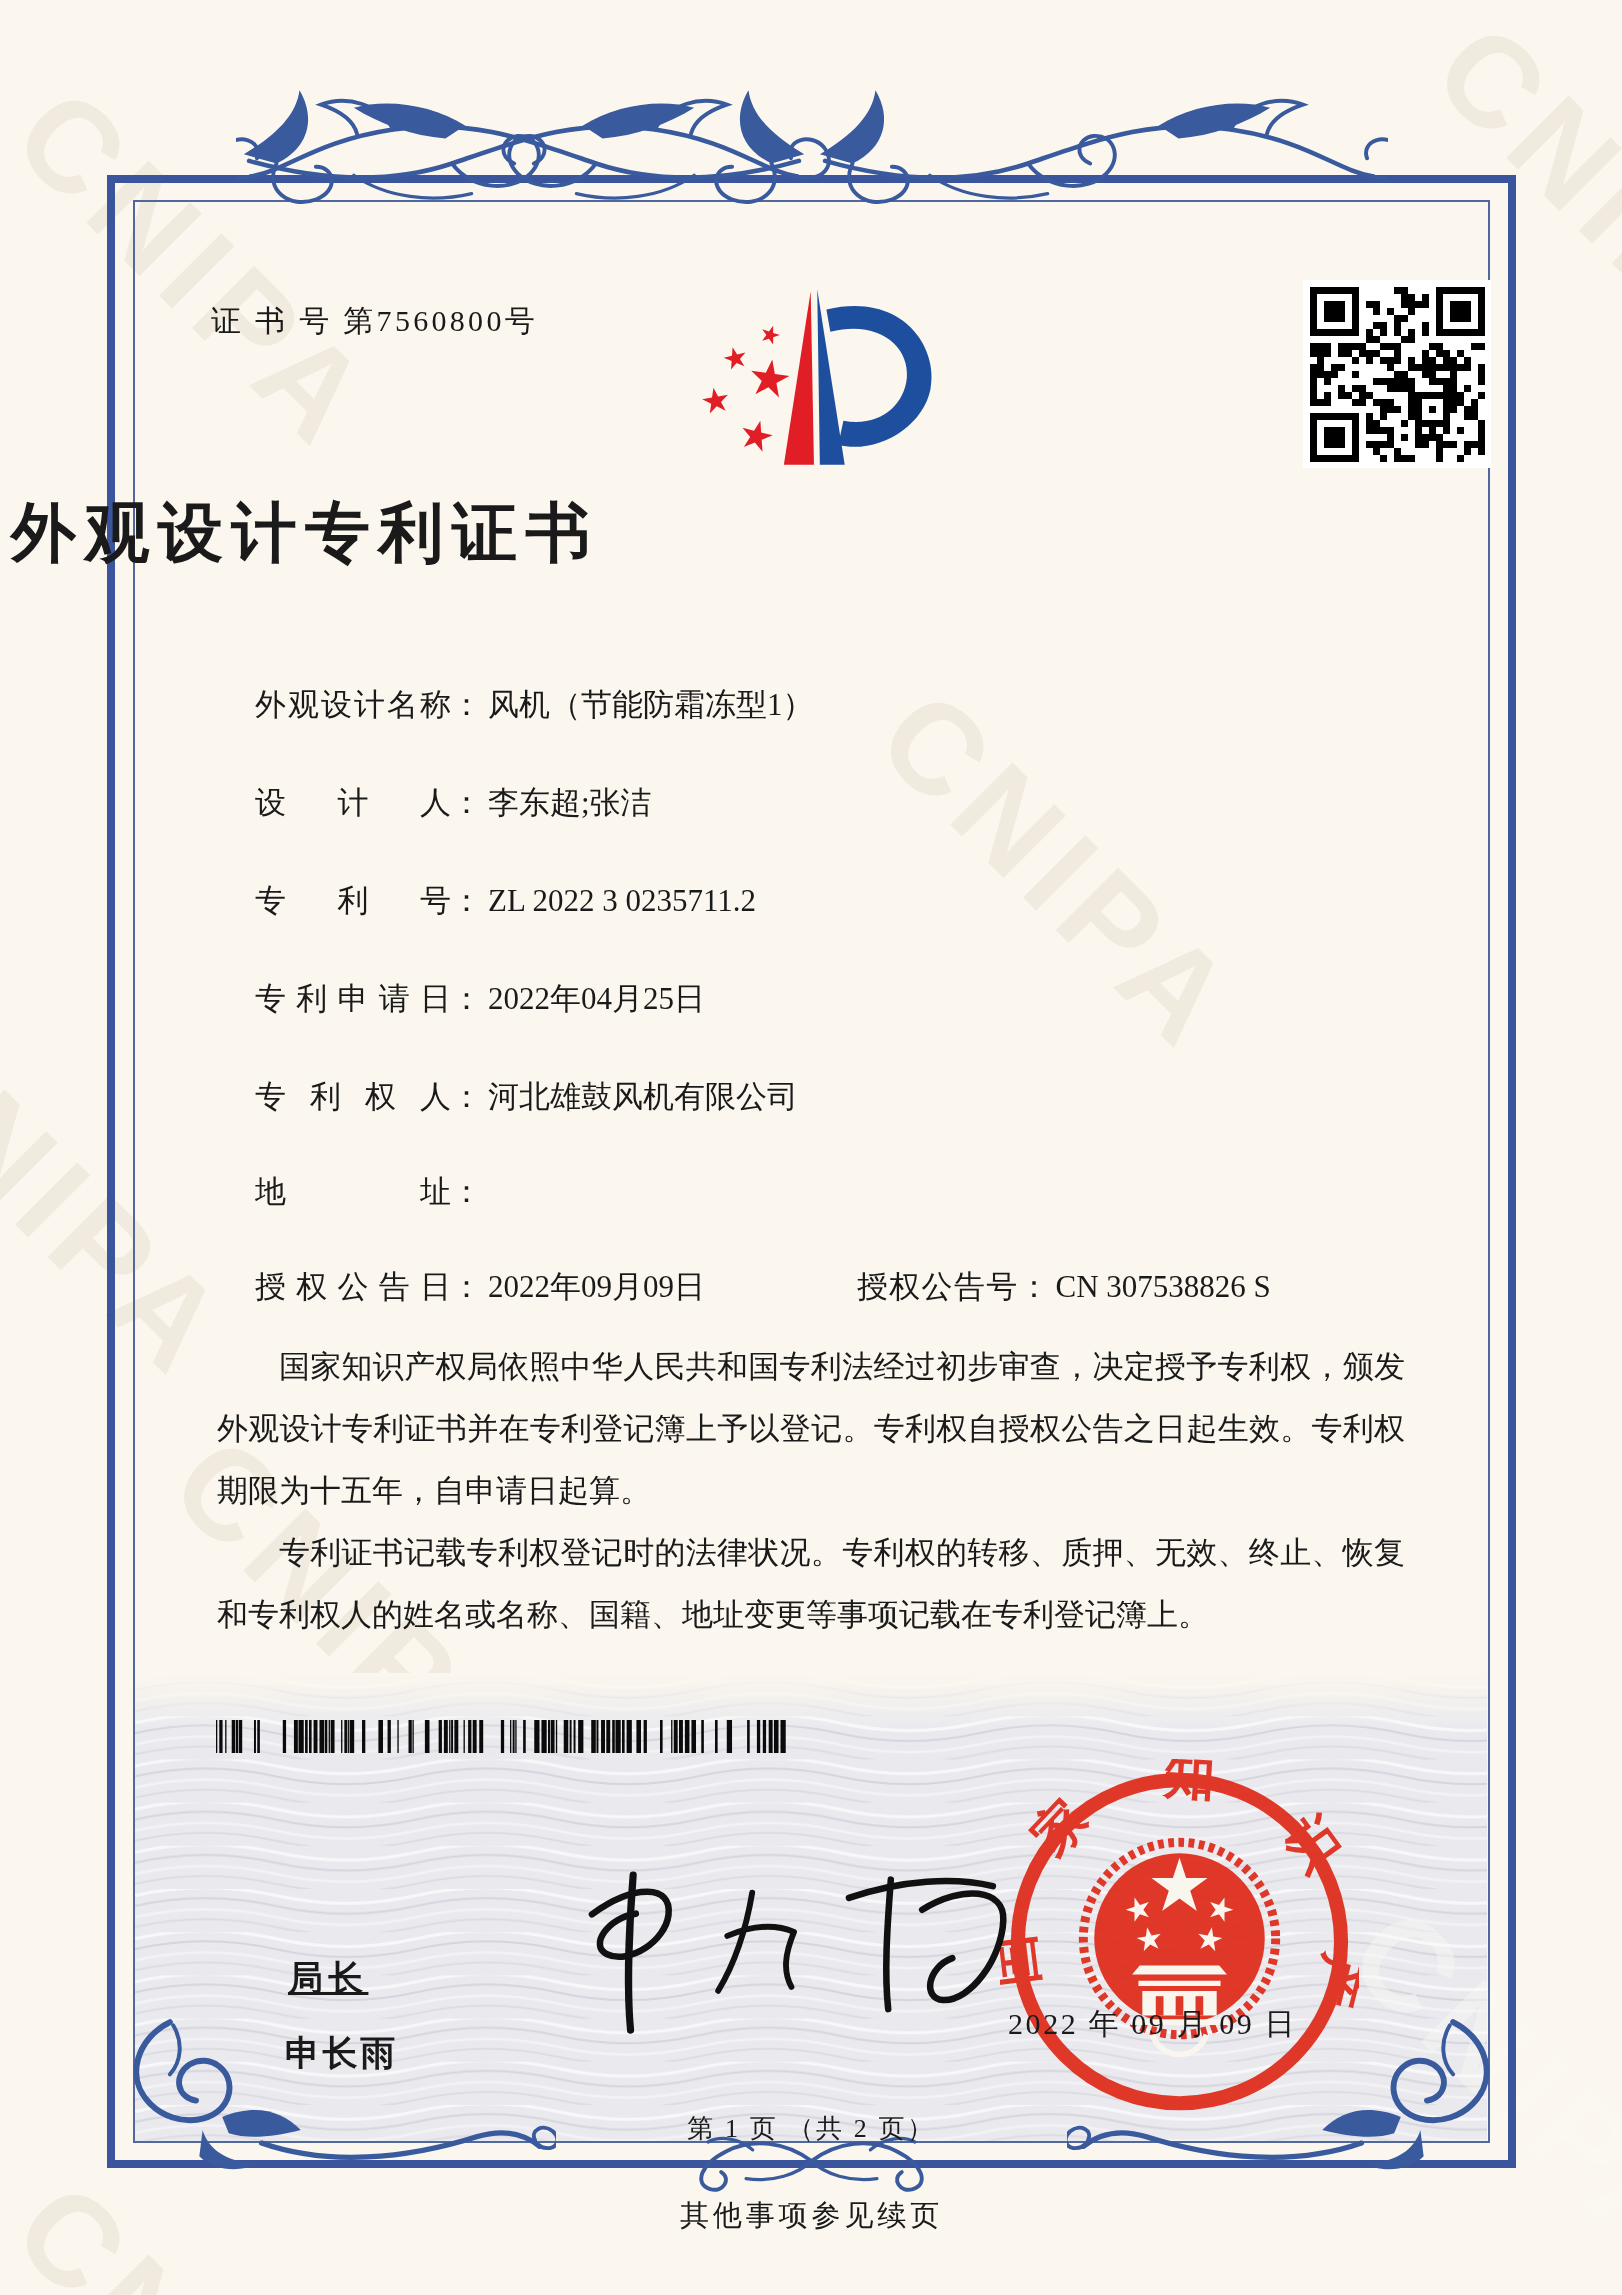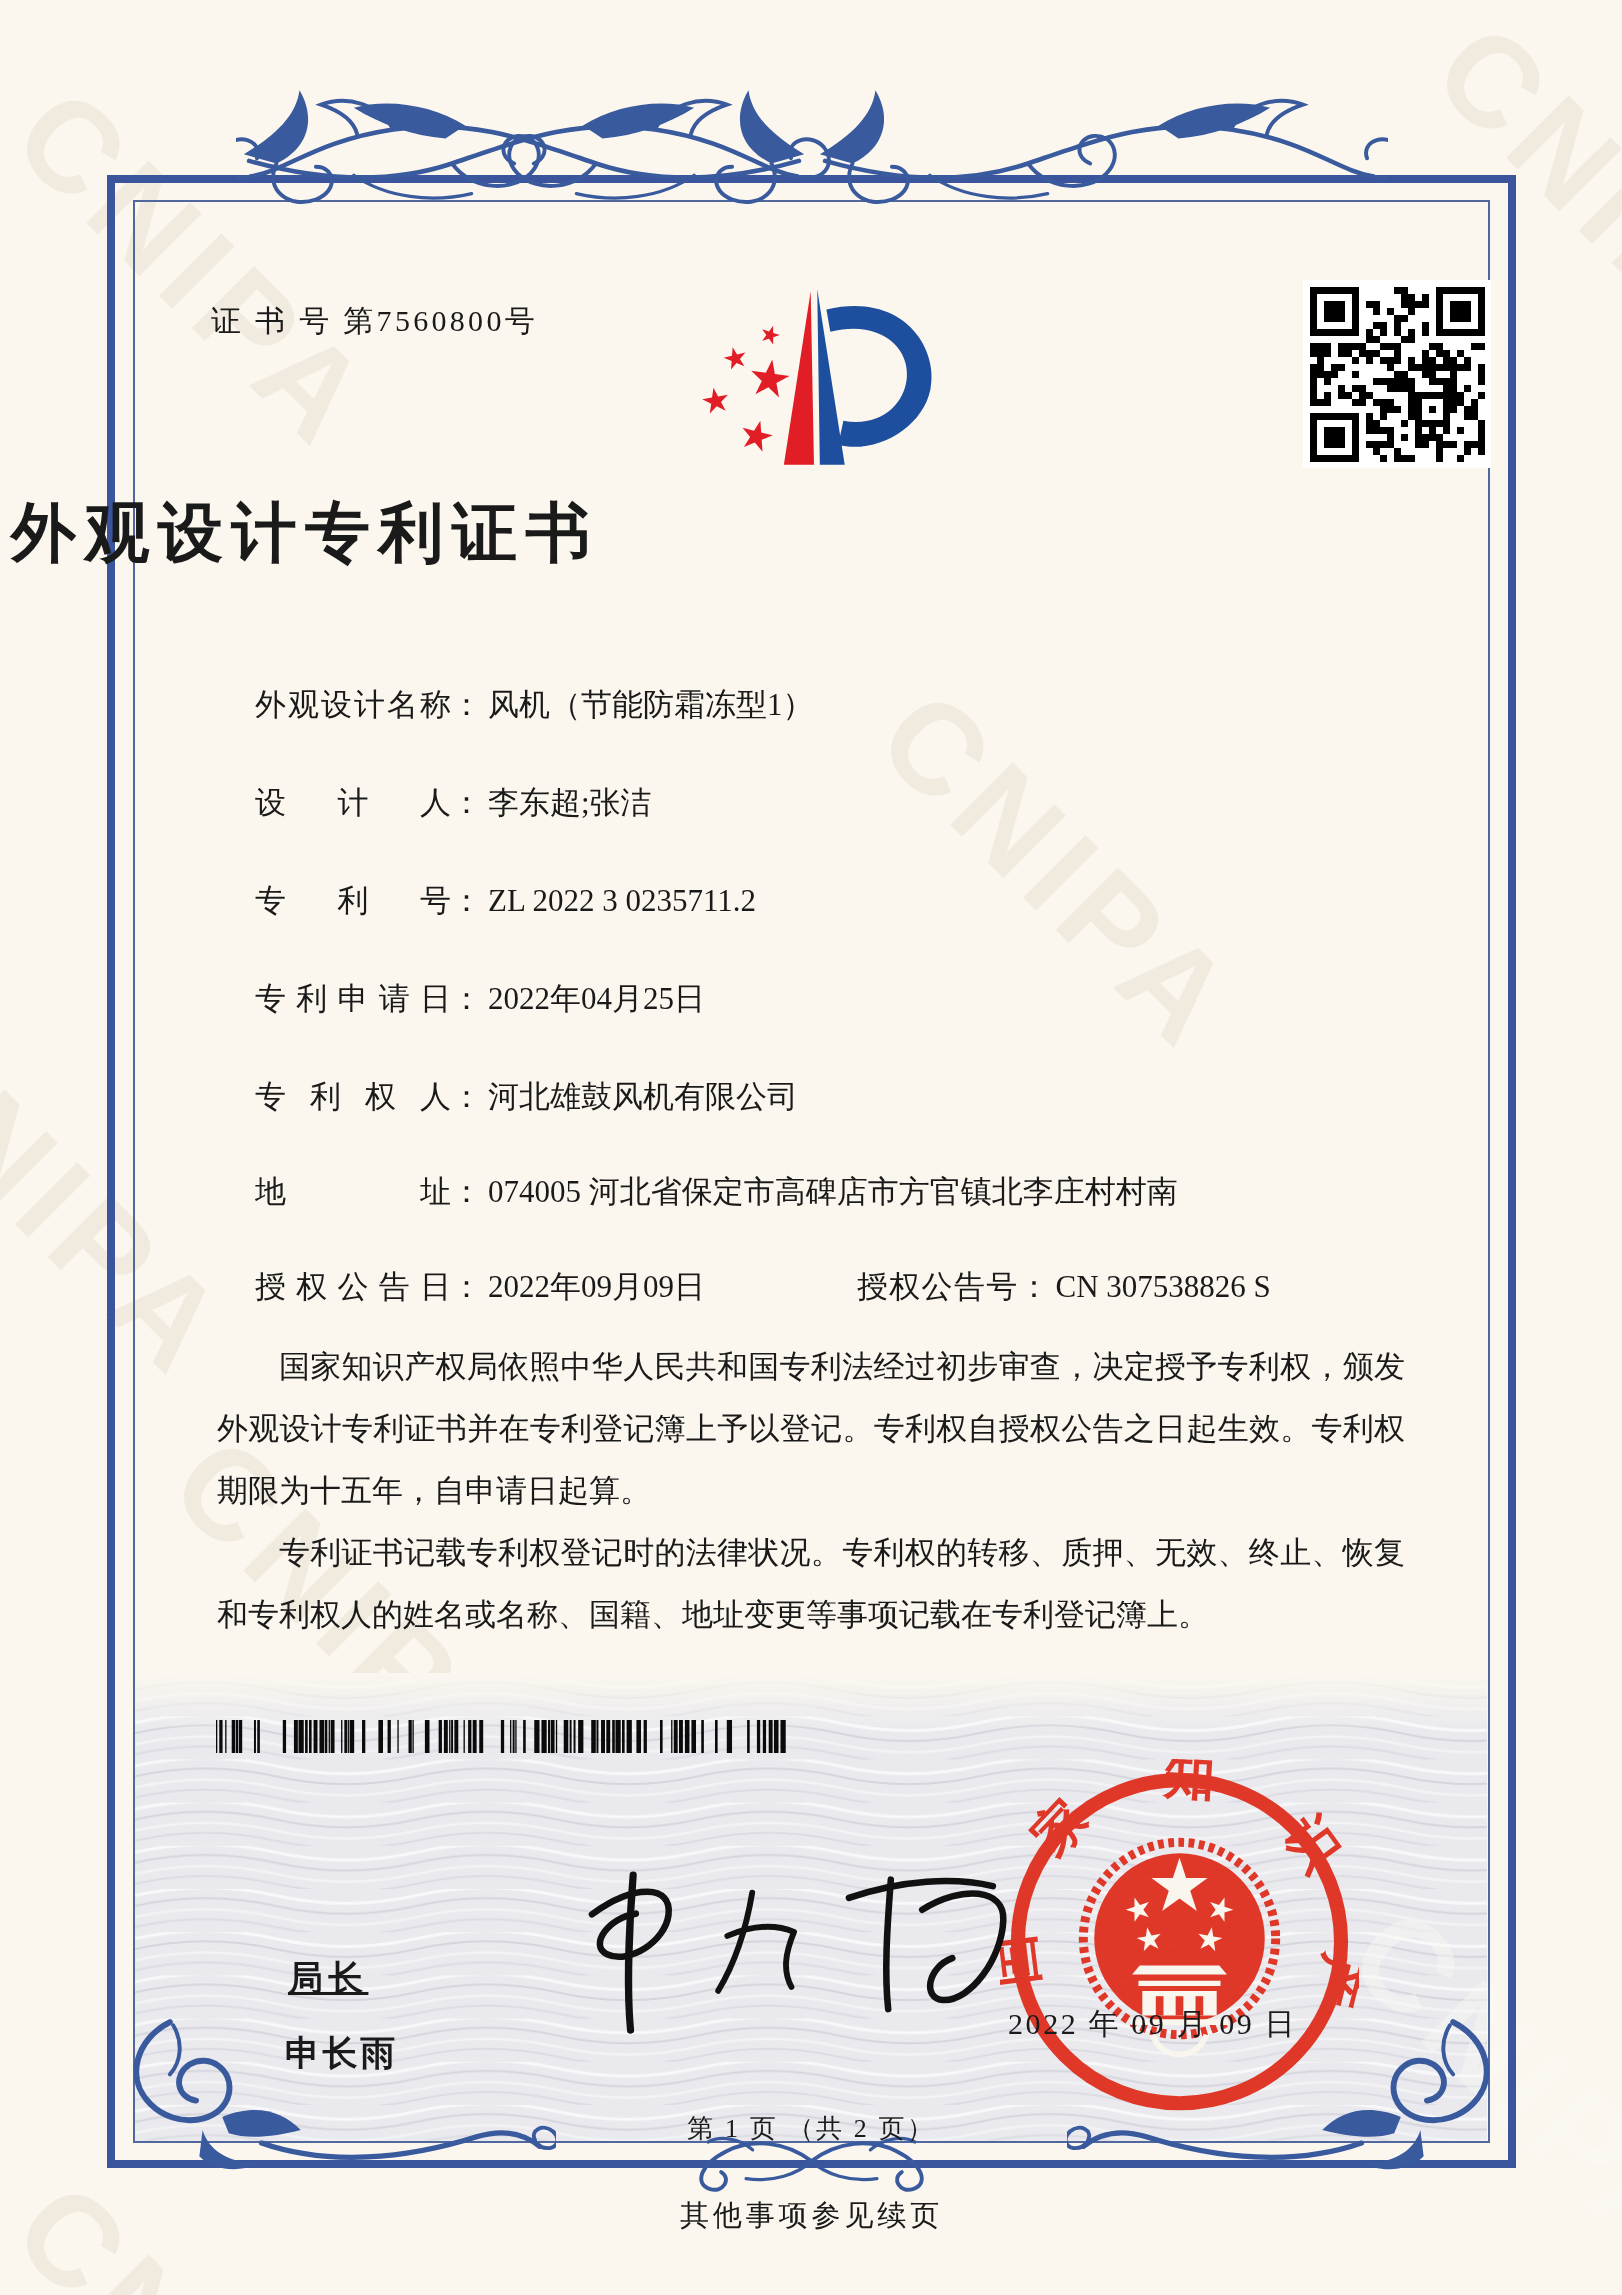--- a/index.html
+++ b/index.html
@@ -406,21 +406,20 @@
     <span class="fvalue">2022年04月25日</span>
 </div>
 <div class="frow" style="top:1078px">
   <span class="flabel">专利权人</span>
     <span class="fcolon">：</span>
     <span class="fvalue">河北雄鼓风机有限公司</span>
 </div>
 <div class="frow" style="top:1173px">
   <span class="flabel">地址</span>
     <span class="fcolon">：</span>
-    <span class="fvalue">074005 河北省保定市高碑店市方官镇北李庄村村南</span>
 </div>
 <div class="frow" style="top:1268px">
   <span class="flabel">授权公告日</span>
     <span class="fcolon">：</span>
     <span class="fvalue">2022年09月09日</span>
 </div>
 <div id="grant-no">
   <span class="glabel">授权公告号</span>
     <span class="fcolon">：</span>
     <span class="fvalue">CN 307538826 S</span>

